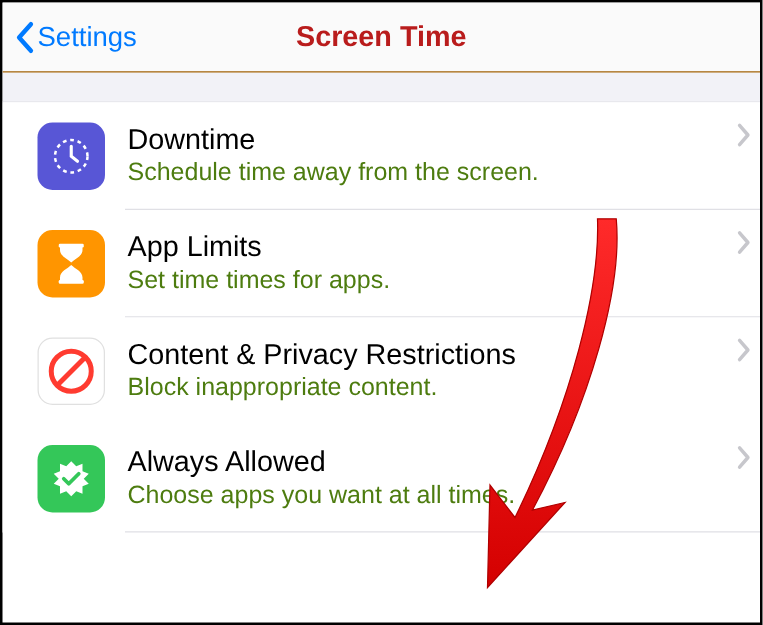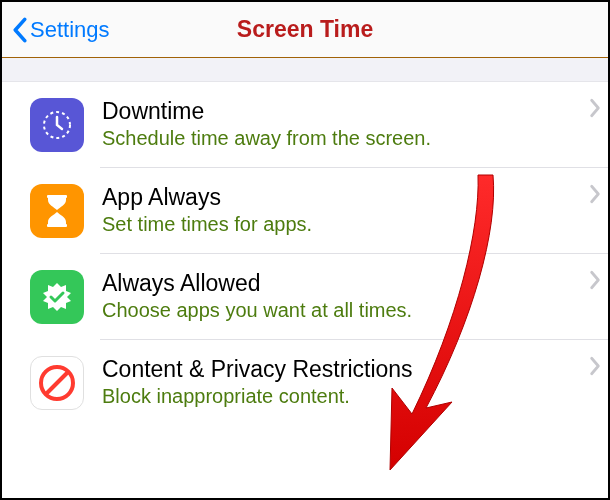--- a/index.html
+++ b/index.html
@@ -166,66 +166,66 @@
   <div class="row">
     <div class="icon-box icon-applimits">
       <svg width="30" height="36" viewBox="0 0 30 36">
         <path d="M6 4 L24 4 L24 7 C24 12 18 14 15 17 C12 14 6 12 6 7 Z" fill="#fff"></path>
         <path d="M6 32 L24 32 L24 29 C24 24 18 22 15 19 C12 22 6 24 6 29 Z" fill="#fff"></path>
         <rect x="5" y="2" width="20" height="3" rx="1" fill="#fff"></rect>
         <rect x="5" y="31" width="20" height="3" rx="1" fill="#fff"></rect>
       </svg>
     </div>
     <div class="row-text">
-      <div class="row-title">App Always</div>
+      <div class="row-title">App Limits</div>
       <div class="row-subtitle">Set time times for apps.</div>
     </div>
     <div class="chevron">
       <svg viewBox="0 0 10 18">
           <path d="M2 2 L8 9 L2 16" stroke="#c7c7cc" stroke-width="2.5" fill="none" stroke-linecap="round" stroke-linejoin="round"></path>
         </svg>
     </div>
     <div class="row-divider"></div>
+  </div>
+
+  <div class="row">
+    <div class="icon-box icon-content">
+      <svg width="40" height="40" viewBox="0 0 40 40">
+        <circle cx="20" cy="20" r="16" fill="none" stroke="#ff3b30" stroke-width="4"></circle>
+        <line x1="9" y1="31" x2="31" y2="9" stroke="#ff3b30" stroke-width="4"></line>
+      </svg>
+    </div>
+    <div class="row-text">
+      <div class="row-title">Content &amp; Privacy Restrictions</div>
+      <div class="row-subtitle">Block inappropriate content.</div>
+    </div>
+    <div class="chevron">
+      <svg viewBox="0 0 10 18">
+          <path d="M2 2 L8 9 L2 16" stroke="#c7c7cc" stroke-width="2.5" fill="none" stroke-linecap="round" stroke-linejoin="round"></path>
+        </svg>
+    </div>
   </div>
 
   <div class="row">
     <div class="icon-box icon-always">
       <svg width="36" height="36" viewBox="0 0 36 36">
         <path d="M18 4 L22 8 L27 6 L27 12 L32 14 L28 18 L32 22 L27 24 L27 30 L22 28 L18 32 L14 28 L9 30 L9 24 L4 22 L8 18 L4 14 L9 12 L9 6 L14 8 Z" fill="#fff"></path>
         <path d="M12 18 L16 22 L24 14" stroke="#34c759" stroke-width="3" fill="none" stroke-linecap="round" stroke-linejoin="round"></path>
       </svg>
     </div>
     <div class="row-text">
       <div class="row-title">Always Allowed</div>
       <div class="row-subtitle">Choose apps you want at all times.</div>
     </div>
     <div class="chevron">
       <svg viewBox="0 0 10 18">
           <path d="M2 2 L8 9 L2 16" stroke="#c7c7cc" stroke-width="2.5" fill="none" stroke-linecap="round" stroke-linejoin="round"></path>
         </svg>
     </div>
     <div class="row-divider"></div>
-  </div>
-
-  <div class="row">
-    <div class="icon-box icon-content">
-      <svg width="40" height="40" viewBox="0 0 40 40">
-        <circle cx="20" cy="20" r="16" fill="none" stroke="#ff3b30" stroke-width="4"></circle>
-        <line x1="9" y1="31" x2="31" y2="9" stroke="#ff3b30" stroke-width="4"></line>
-      </svg>
-    </div>
-    <div class="row-text">
-      <div class="row-title">Content &amp; Privacy Restrictions</div>
-      <div class="row-subtitle">Block inappropriate content.</div>
-    </div>
-    <div class="chevron">
-      <svg viewBox="0 0 10 18">
-          <path d="M2 2 L8 9 L2 16" stroke="#c7c7cc" stroke-width="2.5" fill="none" stroke-linecap="round" stroke-linejoin="round"></path>
-        </svg>
-    </div>
   </div>
 
 </div>
 
 <svg class="arrow-annotation" viewBox="0 0 140 305">
   <defs>
     <linearGradient id="arrgrad" x1="0" y1="0" x2="0" y2="1">
       <stop offset="0%" stop-color="#ff2a2a"></stop>
       <stop offset="100%" stop-color="#d40000"></stop>
     </linearGradient>

